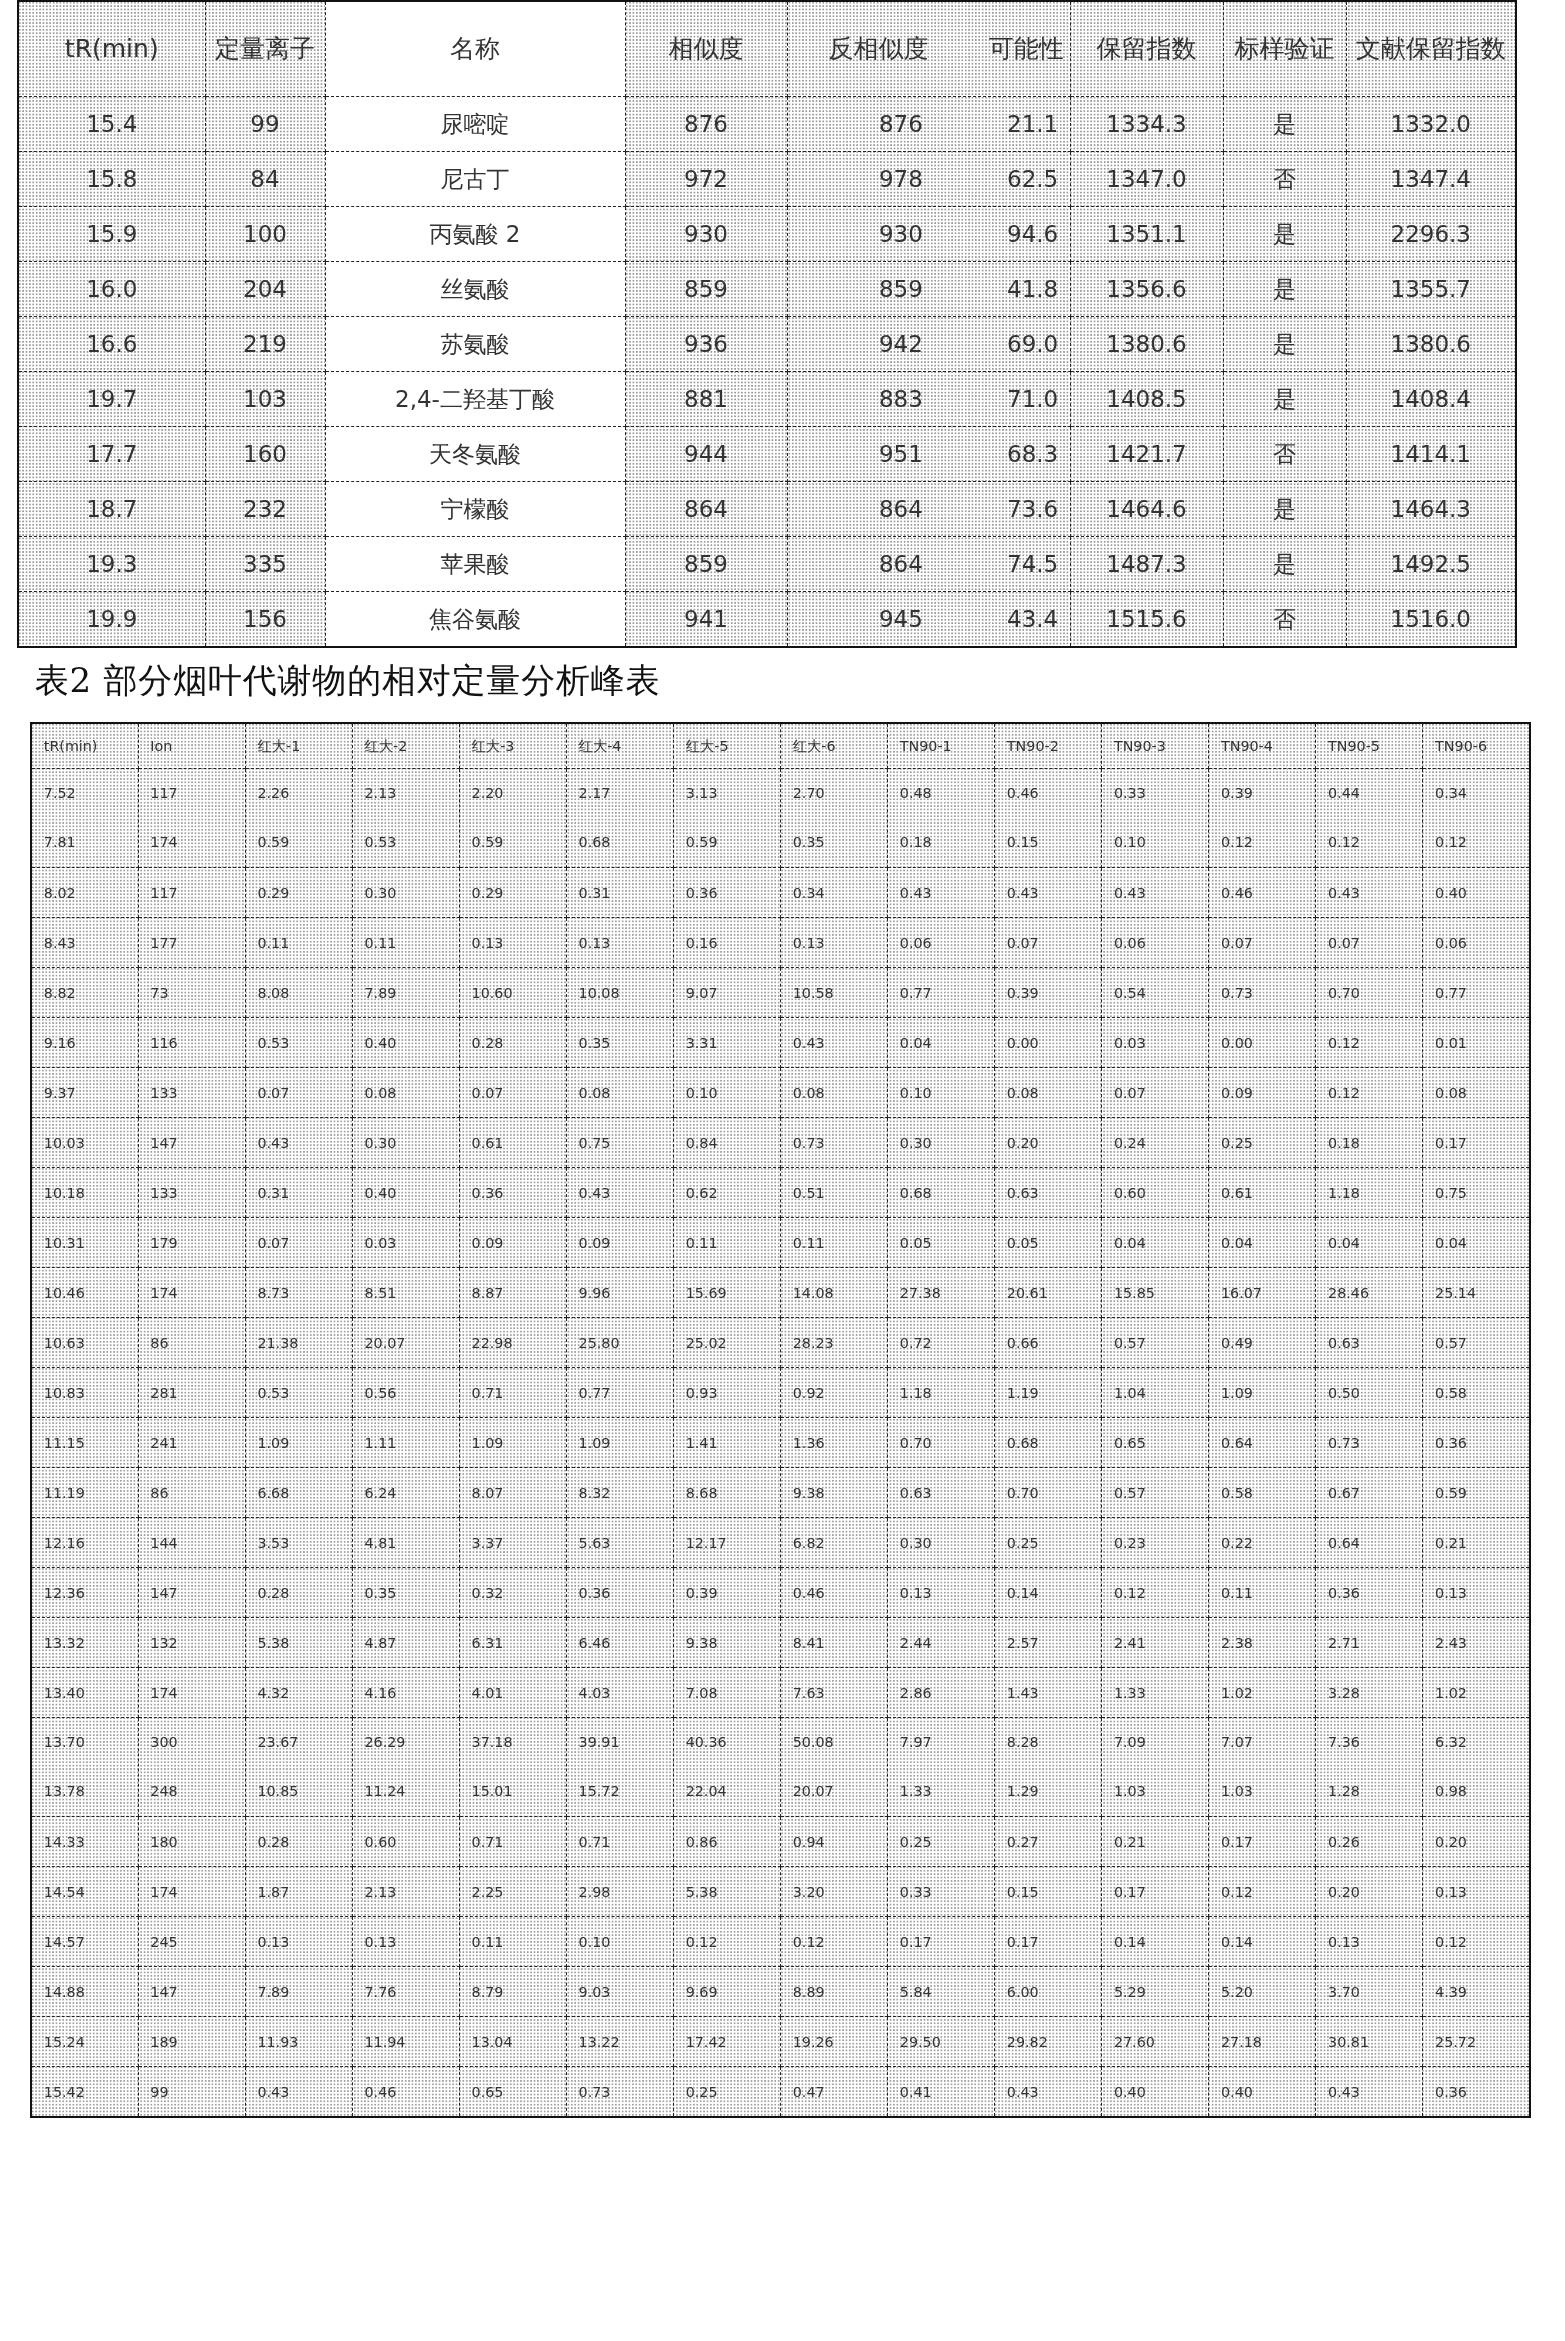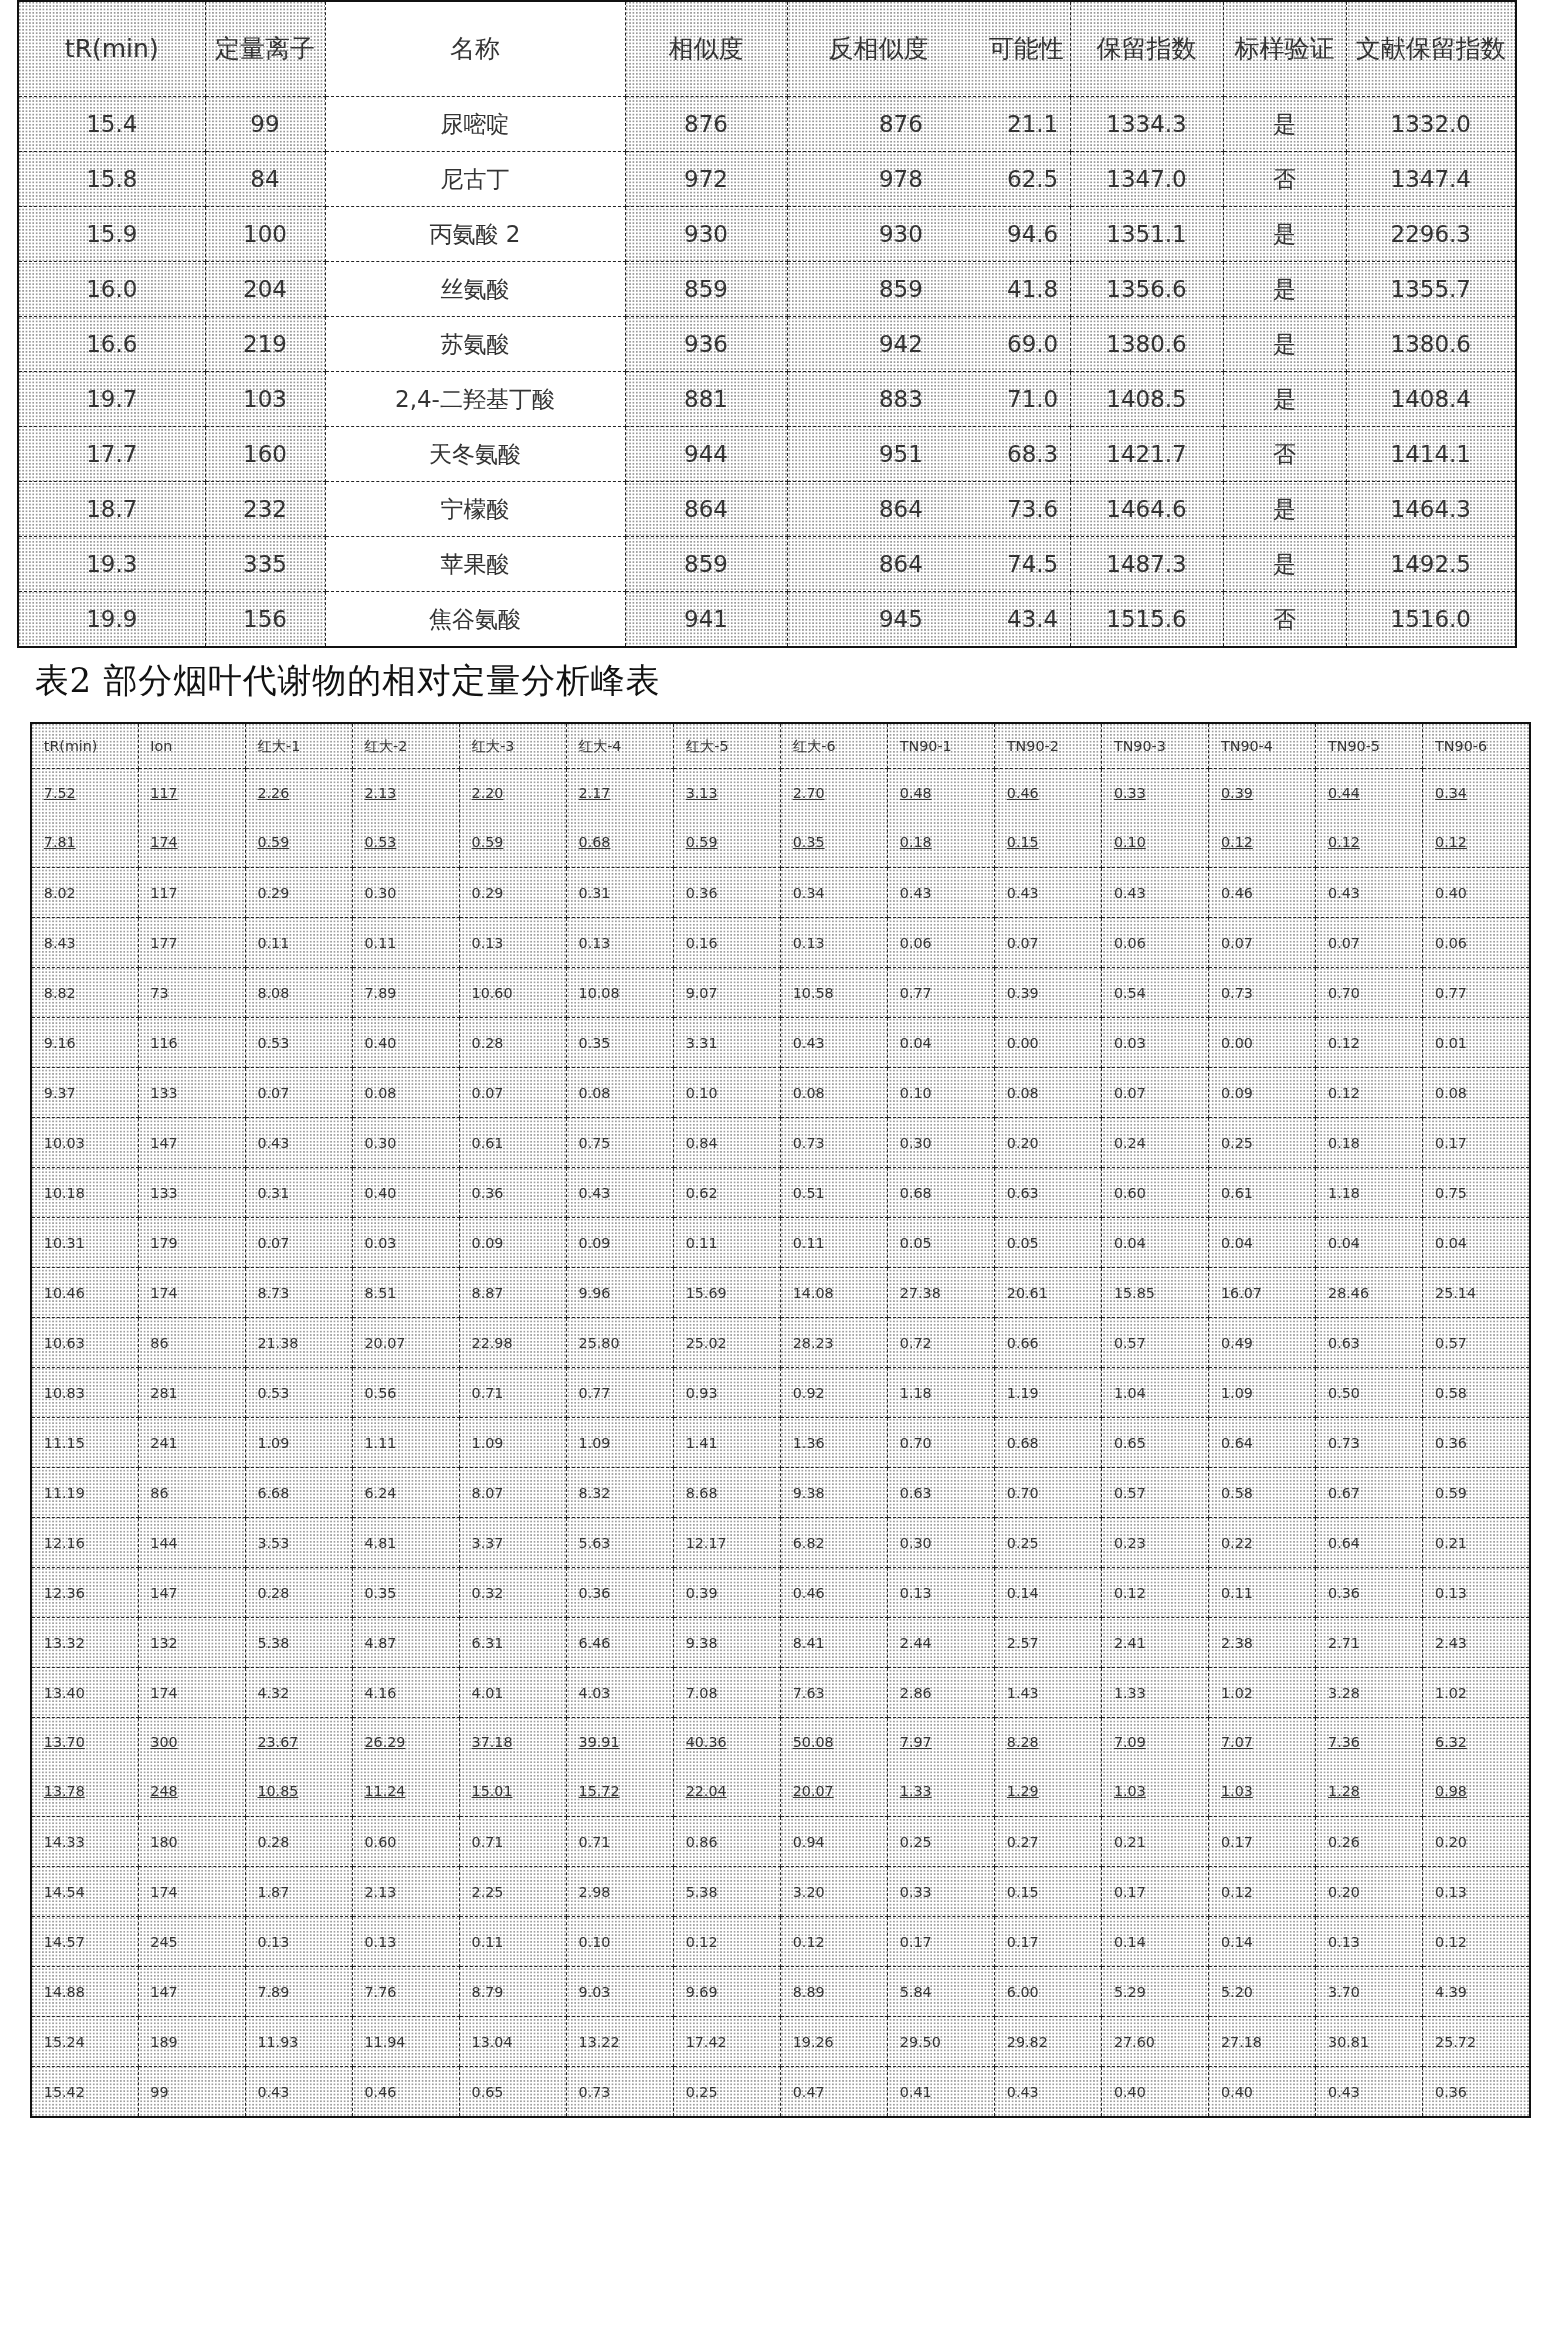--- a/index.html
+++ b/index.html
@@ -12,21 +12,21 @@
   .t1 td.name, .t1 th.name { background:#fff; }
   .t1 td.pair { text-align:left; }
   .pair span { display:inline-block; width:48%; text-align:right; }
   .caption { position:absolute; left:6.7px; top:658px; font-size:34px; font-family:"DejaVu Serif", serif; color:#111; letter-spacing:0.8px;margin-left:28px; }
   .t2 { position:absolute; left:30px; top:722px; width:1501px; border-collapse:collapse; table-layout:fixed;
         background-image: radial-gradient(#a0a0a0 0.6px, transparent 0.7px); background-size:3.4px 3.4px; }
   .t2 td, .t2 th { border:1.7px dashed #222; text-align:left; padding:0 0 0 11.8px; font-family:"DejaVu Sans", sans-serif;
         font-size:14.3px; color:#333; height:49px; font-weight:normal; }
   .t2 th { height:44px; }
   .t2 tr.double td { height:98px; }
-  .t2 tr.double td div { height:49px; line-height:49px;text-decoration:underline; }
+  .t2 tr.double td div { height:49px; line-height:49px; }
   .t2 { border:2.5px solid #111; }
   .t1 { border:2.5px solid #111; }
 </style>
 </head>
 <body>
 
 <table class="t1">
   <colgroup>
     <col style="width:187px">
       <col style="width:120px">

